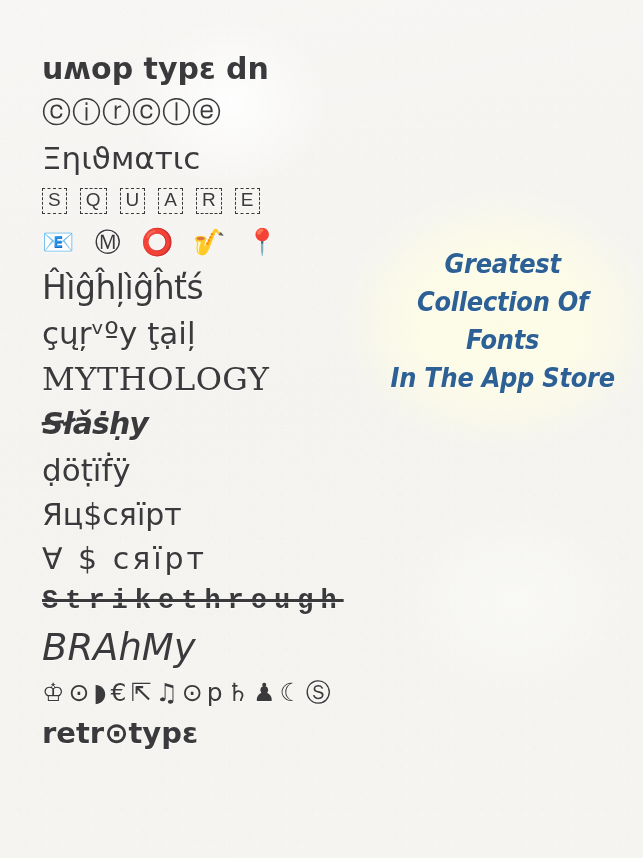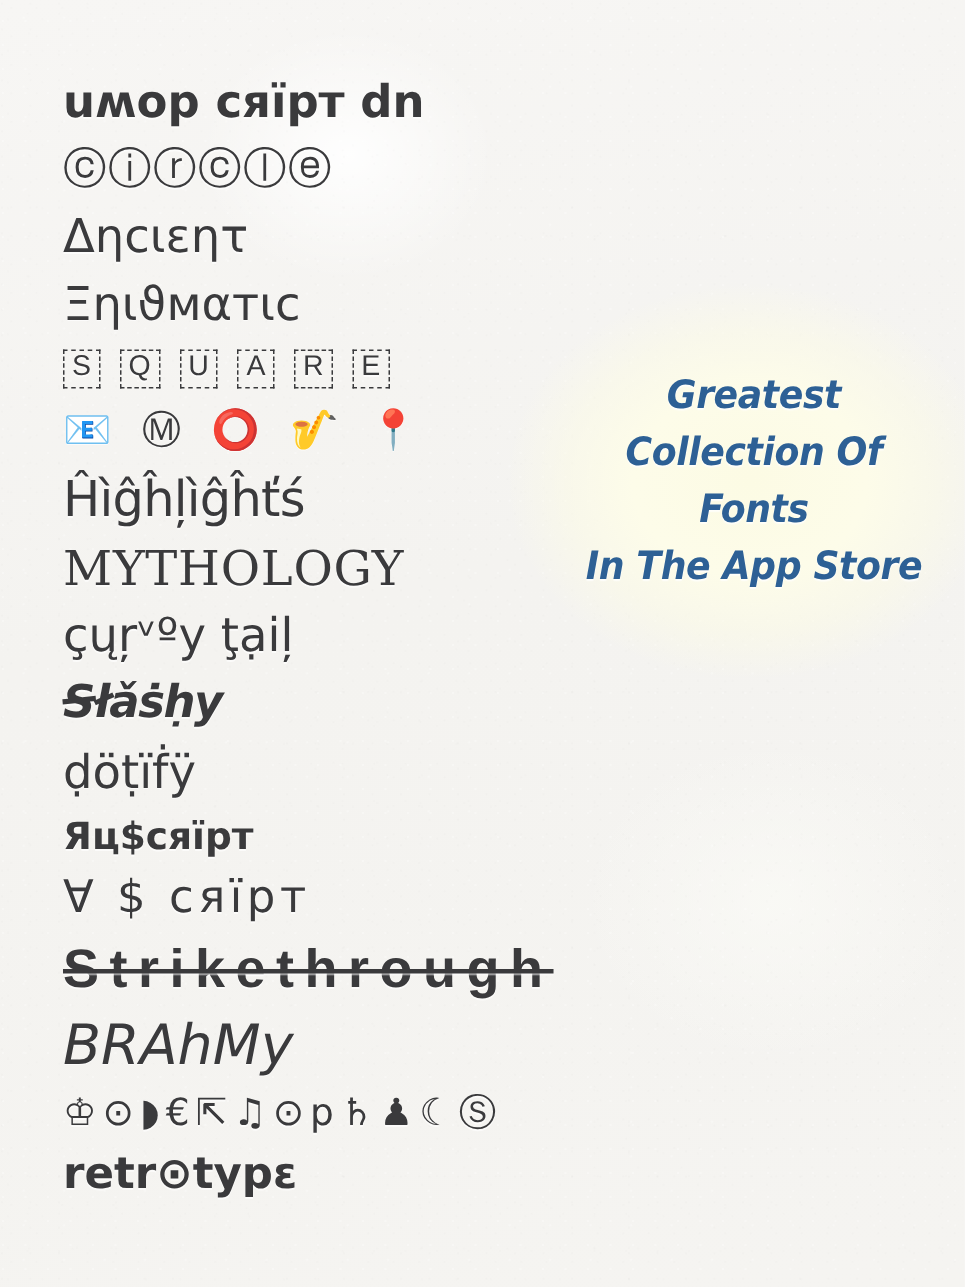--- a/index.html
+++ b/index.html
@@ -81,24 +81,24 @@
   .s-emoji        { font-size: 26px; letter-spacing: 3px; margin-bottom: 16px; }
   .s-emoji .em { display:inline-block; vertical-align: middle; margin-right: 6px; }
 
   .s-highlights   { font-size: 33px; font-family: "DejaVu Sans", sans-serif; letter-spacing: -0.5px;}
   .s-curvytail    { font-size: 31px; letter-spacing: 0px; }
   .s-mythology    { font-size: 32px; font-family: "DejaVu Serif", serif; letter-spacing: 0.5px; }
   .s-slashy       { font-size: 30px; font-weight: 700; font-style: italic; letter-spacing: -1px; }
   .s-comicfun     { font-size: 31px; letter-spacing: 1px; font-family: "DejaVu Sans", sans-serif;}
   .s-dotify       { font-size: 31px; letter-spacing: 0px; margin-top: 16px; }
   .s-widespace    { font-size: 26px; letter-spacing: 11px; font-family: "Liberation Sans", sans-serif;}
-  .s-russcript    { font-size: 25px; font-weight: 700; letter-spacing: 0px; font-family: "DejaVu Sans", sans-serif;}
+  .s-russcript    { font-size: 30px; font-weight: 400; letter-spacing: 0px; font-family: "DejaVu Sans", sans-serif;}
   .s-vowels       { font-size: 30px; letter-spacing: 3px; }
-  .s-strike       { font-size: 36px; font-weight: 700; letter-spacing: 7px; text-decoration: line-through;
-                    text-decoration-thickness: 2.5px; font-family: Liberation Sans, sans-serif;}
+  .s-strike       { font-size: 27px; font-weight: 700; letter-spacing: 7px; text-decoration: line-through;
+                    text-decoration-thickness: 2.5px; font-family: Liberation Mono, monospace;}
   .s-brahmy       { font-size: 37px; letter-spacing: 0px; font-family: "DejaVu Sans", sans-serif; font-style: italic;}
   .s-symbols      { font-size: 25px; letter-spacing: 4px; font-family: "DejaVu Sans", sans-serif;}
   .s-retrotype    { font-size: 29px; font-weight: 700; letter-spacing: 0px; font-family: "DejaVu Sans", sans-serif;}
 
   
   #promo {
     position: absolute;
     left: 350px;
     top: 176px;
     width: 306px;
@@ -146,25 +146,24 @@
   <div id="promo">
     <div id="promo-glow"></div>
     <div id="promo-text">Greatest
 Collection Of
 Fonts
 In The App Store</div>
   </div>
 
   <div id="samples">
 
-    <div class="sample-row s-upsidedown">uʍop сяïpт dn</div>
+    <div class="sample-row s-upsidedown">uʍop typε dn</div>
 
     <div class="sample-row s-circle">ⓒⓘⓡⓒⓛⓔ</div>
 
-    <div class="sample-row s-ancient">Δηcιεητ</div>
 
     <div class="sample-row s-enigmatic">Ξηιϑмαтιc</div>
 
     <div class="sample-row s-square">
       <span class="sqbox">S</span>
       <span class="sqbox">Q</span>
       <span class="sqbox">U</span>
       <span class="sqbox">A</span>
       <span class="sqbox">R</span>
       <span class="sqbox">E</span>
@@ -173,23 +172,23 @@
     <div class="sample-row s-emoji">
       <span class="em">📧</span>
       <span class="em">Ⓜ</span>
       <span class="em">⭕</span>
       <span class="em">🎷</span>
       <span class="em">📍</span>
     </div>
 
     <div class="sample-row s-highlights">Ĥìĝĥļìĝĥťś</div>
 
+    <div class="sample-row s-curvytail">çųŗᵛºy ţạiļ</div>
+
     <div class="sample-row s-mythology">MYTHOLOGY</div>
-
-    <div class="sample-row s-curvytail">çųŗᵛºy ţạiļ</div>
 
     <div class="sample-row s-slashy">Ꞩłǎṡḥy</div>
 
 
     <div class="sample-row s-dotify">ḍöṭïḟÿ</div>
 
 
     <div class="sample-row s-russcript">Яц$сяïpт</div>
 
     <div class="sample-row s-vowels">∀ $ сяïpт</div>

